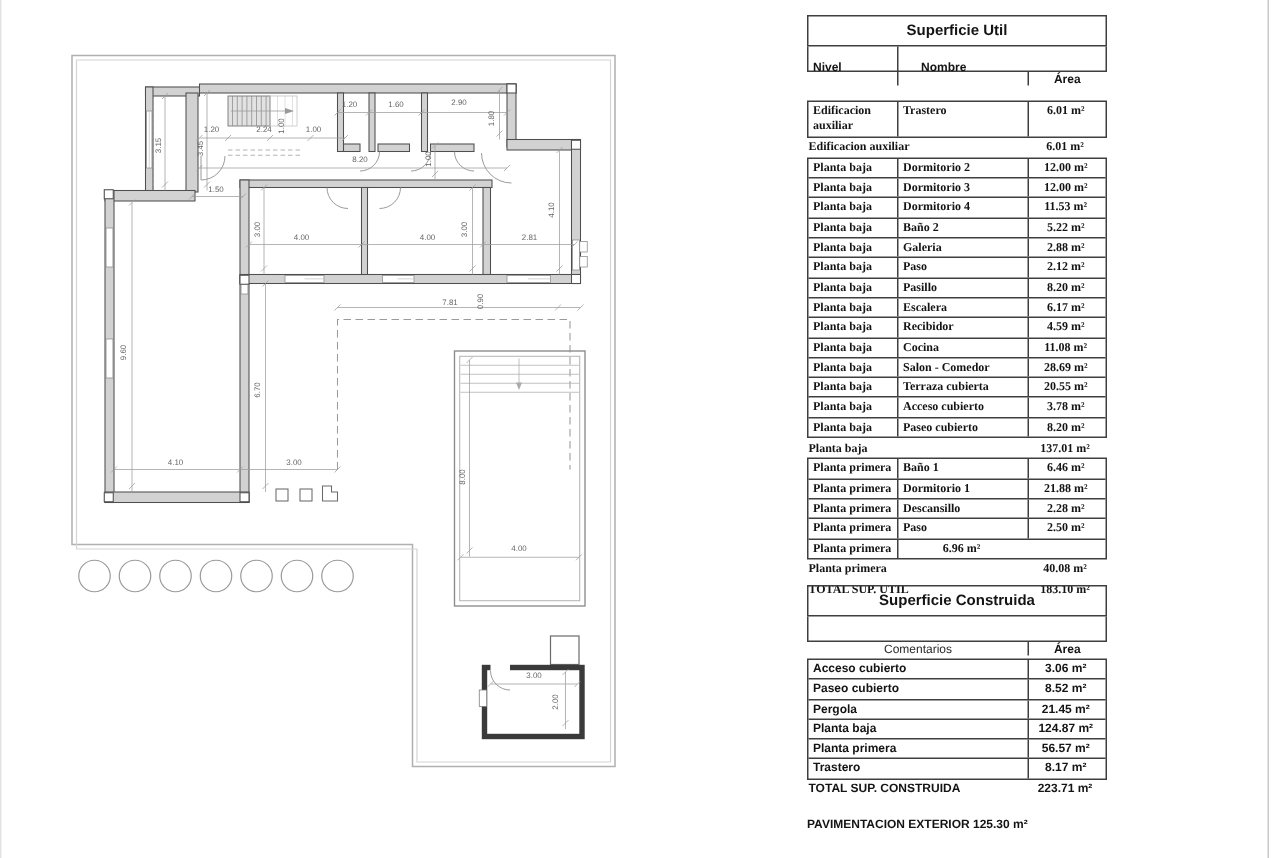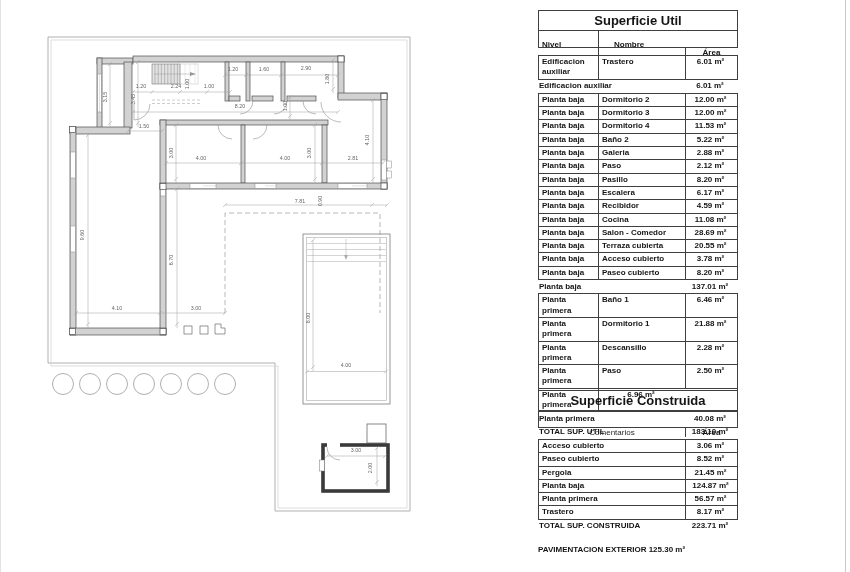--- a/index.html
+++ b/index.html
@@ -12,29 +12,29 @@
   #plan{position:absolute;left:0;top:0;}
   #dim-labels text{font-family:"Liberation Sans",sans-serif;font-size:5.3px;fill:#666;text-anchor:middle;}
 
   
   .tables{position:absolute;left:0;top:0;width:850px;height:572px;
           font-family:"Liberation Sans",sans-serif;font-weight:bold;font-size:8px;color:#141414;}
   .tbl{position:absolute;width:200px;}
   #tbl-util{left:538px;top:10px;}
   #tbl-cons{left:538px;top:390px;}
   .t-title{border:1px solid #3f3f3f;height:19px;display:flex;align-items:center;justify-content:center;
-           font-size:13px;font-weight:bold;}
+           font-size:10px;font-weight:bold;}
   .t-head{display:grid;border:1px solid #3f3f3f;border-top:none;height:16px;}
   .h3{grid-template-columns:59px 87px 1fr;}
   .h2{grid-template-columns:146px 1fr;}
   .t-head>div{display:flex;align-items:center;padding:0 3px;}
   .t-head>div+div{border-left:1px solid #3f3f3f;padding-left:15px;}
   .t-head .c{justify-content:center;padding:0;margin-top:17px;}
   .light{font-weight:normal;color:#2a2a2a;}
-  #util-body{margin-top:7px;}
+  #util-body{margin-top:19px;font-family:Liberation Serif, serif;}
   #cons-body{margin-top:11px;}
   .box{border:1px solid #3f3f3f;}
   .r{display:grid;}
   .r3{grid-template-columns:59px 87px 1fr;}
   .r2{grid-template-columns:146px 1fr;}
   .box .r + .r{border-top:1px solid #3f3f3f;}
   .r>div{padding:1px 3px;line-height:10.3px;}
   .r>div+div{border-left:1px solid #3f3f3f;}
   .r .a,.sub .a{text-align:center;padding-left:0;padding-right:2px;}
   .sub{display:grid;grid-template-columns:146px 1fr;}

